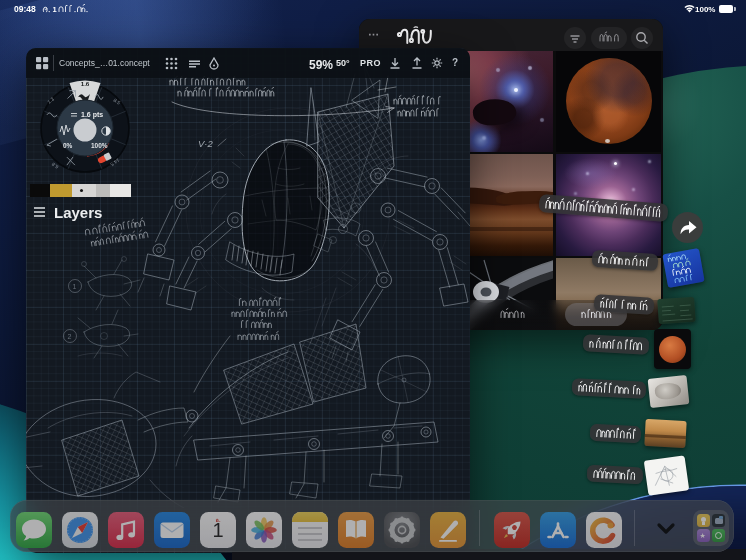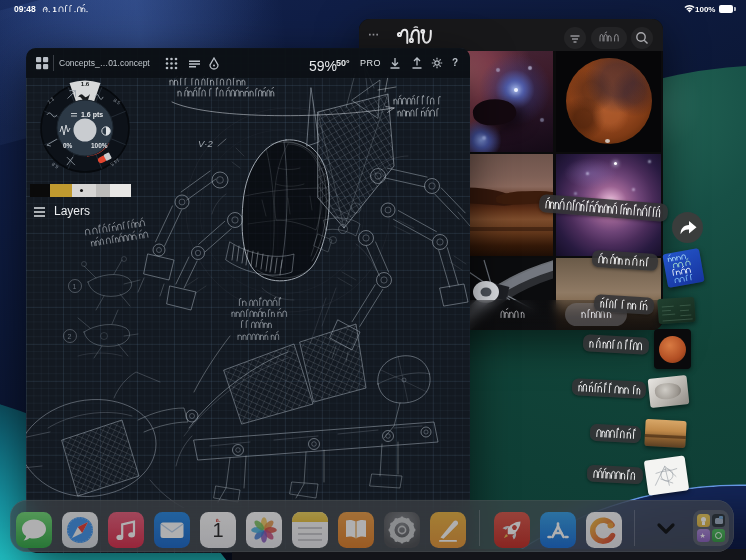--- a/index.html
+++ b/index.html
@@ -285,23 +285,23 @@
     </svg>
   <svg class="abs" style="left:161px;top:8px" width="15" height="15" viewBox="0 0 15 15">
       <g stroke="#b9bfc6" stroke-width="1.6" fill="none">
         <path d="M2 5.2 H13 M2 8 H13 M2 10.8 H9"></path>
       </g>
     </svg>
   <svg class="abs" style="left:181px;top:8px" width="14" height="14" viewBox="0 0 14 14">
       <path d="M7 2 L11 9 A3.2 3.2 0 1 1 3 9 Z" fill="none" stroke="#b9bfc6" stroke-width="1.3"></path>
       <circle cx="7" cy="9.5" r="1" fill="#b9bfc6"></circle>
     </svg>
-  <div class="abs" style="left:283px;top:10px;color:#e8eaec;font-size:14px;font-weight:normal">59%</div>
+  <div class="abs" style="left:283px;top:10px;color:#e8eaec;font-size:12px;font-weight:bold">59%</div>
   <div class="abs" style="left:310px;top:10px;color:#e8eaec;font-size:9px;font-weight:bold">50°</div>
-  <div class="abs" style="left:334px;top:10px;color:#dfe3e6;font-size:9px;font-weight:normal;letter-spacing:.5px">PRO</div>
+  <div class="abs" style="left:334px;top:10px;color:#dfe3e6;font-size:9px;font-weight:bold;letter-spacing:.5px">PRO</div>
   <svg class="abs" style="left:362px;top:8px" width="14" height="14" viewBox="0 0 14 14">
       <g stroke="#b9bfc6" stroke-width="1.3" fill="none">
         <path d="M7 2 V9 M4 6.5 L7 9.5 L10 6.5 M2.5 12 H11.5"></path>
       </g>
     </svg>
   <svg class="abs" style="left:384px;top:8px" width="14" height="14" viewBox="0 0 14 14">
       <g stroke="#b9bfc6" stroke-width="1.3" fill="none">
         <path d="M7 9.5 V2.5 M4 5 L7 2 L10 5 M2.5 12 H11.5"></path>
       </g>
     </svg>
@@ -372,21 +372,21 @@
   <div class="abs" style="left:70px;top:136px;height:13px;width:14px;background:#bdbcba"></div>
   <div class="abs" style="left:84px;top:136px;height:13px;width:21px;background:#e9e8e6"></div>
   <div class="abs" style="left:54px;top:141px;width:3px;height:3px;border-radius:50%;background:#111"></div>
   <svg class="abs" style="left:7px;top:158px" width="13" height="12" viewBox="0 0 13 12">
       <g stroke="#dfe3e6" stroke-width="1.5">
         <line x1="1" y1="2" x2="12" y2="2"></line>
         <line x1="1" y1="6" x2="12" y2="6"></line>
         <line x1="1" y1="10" x2="12" y2="10"></line>
       </g>
     </svg>
-  <div class="abs" style="left:28px;top:156px;color:#eceef0;font-size:12px;font-weight:normal">Layers</div>
+  <div class="abs" style="left:28px;top:156px;color:#eceef0;font-size:15px;font-weight:bold">Layers</div>
 </div>
 
 <div class="abs" style="left:672px;top:212px;width:31px;height:31px;border-radius:50%;background:#3a3d3c"></div>
 <svg class="abs" style="left:672px;top:212px" width="31" height="31" viewBox="0 0 31 31">
     <path d="M17 9 L24.5 15.2 L17 21.4 L17 17.6 C12.8 17.4 10.3 19.2 8.6 22.2 C8.4 16.6 11.6 13.2 17 12.9 Z" fill="#fff"></path>
   </svg>
 <div style="position:absolute;left:539px;top:199px;width:129px;height:18px;border-radius:7.0px;background:rgba(52,52,54,0.9);box-shadow:0 1px 3px rgba(0,0,0,.4);transform:rotate(4.5deg)"></div>
 <svg style="position:absolute;left:539px;top:199px;transform:rotate(4.5deg)" width="129" height="18" viewBox="0 0 129 18">
     <path d="M7.0 13.5 v-4.4 q0 -3.6 1.7 -3.6 q1.7 0 1.7 3.6 v4.4 M8.2 4.0 l1.6 -1.0 M11.5 13.5 v-6.4 m0 1.6 q2.0 -4.0 3.3 0.8 v4.0 M16.2 13.5 v-6.4 m0 1.6 q2.1 -4.0 3.4 0.8 v4.0 M21.0 13.5 v-4.4 q0 -3.6 2.0 -3.6 q2.0 0 2.0 3.6 v4.4 M22.4 4.0 l1.6 -1.0 M28.2 13.5 v-4.4 q0 -3.6 1.9 -3.6 q1.9 0 1.9 3.6 v4.4 M34.3 13.5 v-8.0 q0 -2.0 1.6 -1.4 M34.1 4.0 l1.6 -1.0 M37.2 13.5 v-4.4 q0 -3.6 2.0 -3.6 q2.0 0 2.0 3.6 v4.4 M42.2 13.5 v-6.4 m0 1.6 q1.8 -4.0 2.8 0.8 v4.0 M43.2 4.0 l1.6 -1.0 M47.8 13.5 v-8.0 q0 -2.0 1.6 -1.4 M47.6 4.0 l1.6 -1.0 M51.2 13.5 v-6.4 m0 1.6 q2.1 -4.0 3.3 0.8 v4.0 M52.4 4.0 l1.6 -1.0 M55.9 13.5 v-4.4 q0 -3.6 2.0 -3.6 q2.0 0 2.0 3.6 v4.4 M57.2 4.0 l1.6 -1.0 M60.9 13.5 v-6.4 m0 1.6 q1.9 -4.0 3.1 0.8 v4.0 M65.4 13.5 v-4.4 q0 -3.6 1.5 -3.6 q1.5 0 1.5 3.6 v4.4 M69.4 13.5 v-6.4 m0 1.6 q2.0 -4.0 3.1 0.8 v4.0 M73.9 13.5 v-4.4 q0 -3.6 1.9 -3.6 q1.9 0 1.9 3.6 v4.4 M75.2 4.0 l1.6 -1.0 M82.1 13.5 v-8.0 q0 -2.0 1.6 -1.4 M85.0 13.5 v-6.4 m0 1.6 q1.8 -4.0 2.8 0.8 v4.0 M86.0 4.0 l1.6 -1.0 M89.1 13.5 v-6.4 m0 1.6 q2.1 -4.0 3.3 0.8 v4.0 M95.4 13.5 v-8.0 q0 -2.0 1.6 -1.4 M95.2 4.0 l1.6 -1.0 M98.9 13.5 v-6.4 m0 1.6 q2.1 -4.0 3.4 0.8 v4.0 M103.8 13.5 v-4.4 q0 -3.6 2.1 -3.6 q2.1 0 2.1 3.6 v4.4 M105.2 4.0 l1.6 -1.0 M110.3 13.5 v-8.0 q0 -2.0 1.6 -1.4 M114.6 13.5 v-8.0 q0 -2.0 1.6 -1.4 M117.7 13.5 v-4.4 q0 -3.6 1.6 -3.6 q1.6 0 1.6 3.6 v4.4 M118.8 4.0 l1.6 -1.0" fill="none" stroke="#f5f5f6" stroke-width="0.95" stroke-linecap="round" opacity="1.0"></path>
   </svg>

